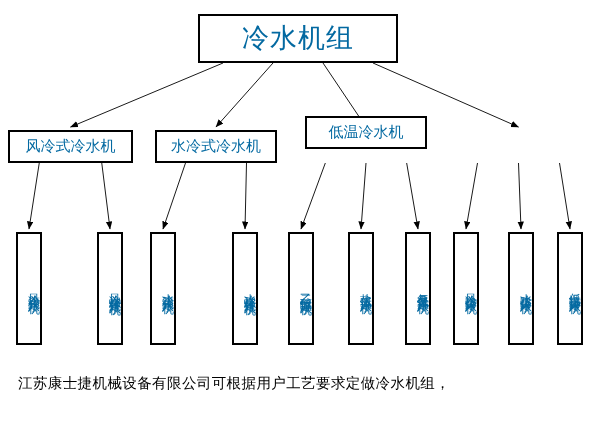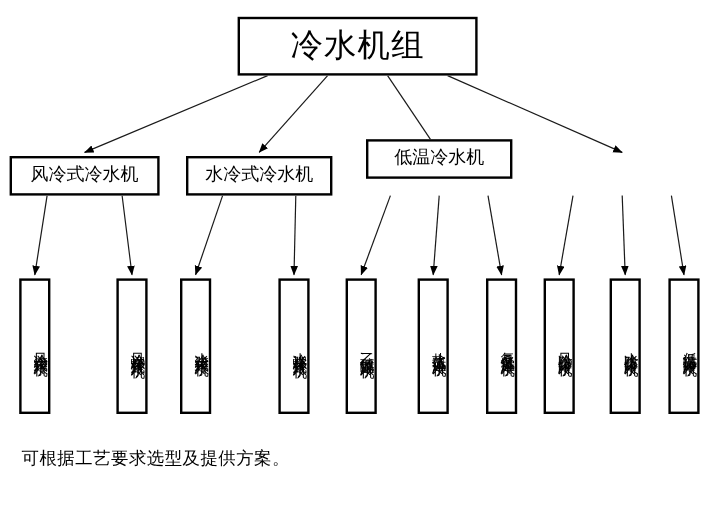--- a/index.html
+++ b/index.html
@@ -30,21 +30,21 @@
   }
   .node-box {
     position: absolute;
     box-sizing: border-box;
     background: #ffffff;
     border: 2px solid #000000;
     display: flex;
     align-items: center;
     justify-content: center;
     text-align: left;
-    color: #000000;
+    color: #0369a1;
     line-height: 1.05;
   }
   .node-root {
     border-width: 2px;
     font-size: 27px;
     letter-spacing: 1px;
   }
   .node-mid {
     border-width: 2px;
     font-size: 15px;
@@ -147,16 +147,16 @@
     <span class="node-label">风冷防爆冷水机</span>
   </div>
   <div class="node-box node-leaf" id="node-leaf-8" style="left: 508px; top: 232px; width: 26px; height: 113px;">
     <span class="node-label">水冷防爆冷水机</span>
   </div>
   <div class="node-box node-leaf" id="node-leaf-9" style="left: 557px; top: 232px; width: 26px; height: 113px;">
     <span class="node-label">低温防爆冷水机</span>
   </div>
 
   <div class="footer-note">
-    <span class="footer-line">可根据工艺要求选型及提供方案。</span>
+    <span class="footer-line">江苏康士捷机械设备有限公司可根据用户工艺要求定做冷水机组，</span>
   </div>
 
 </div>
 
 </body></html>

